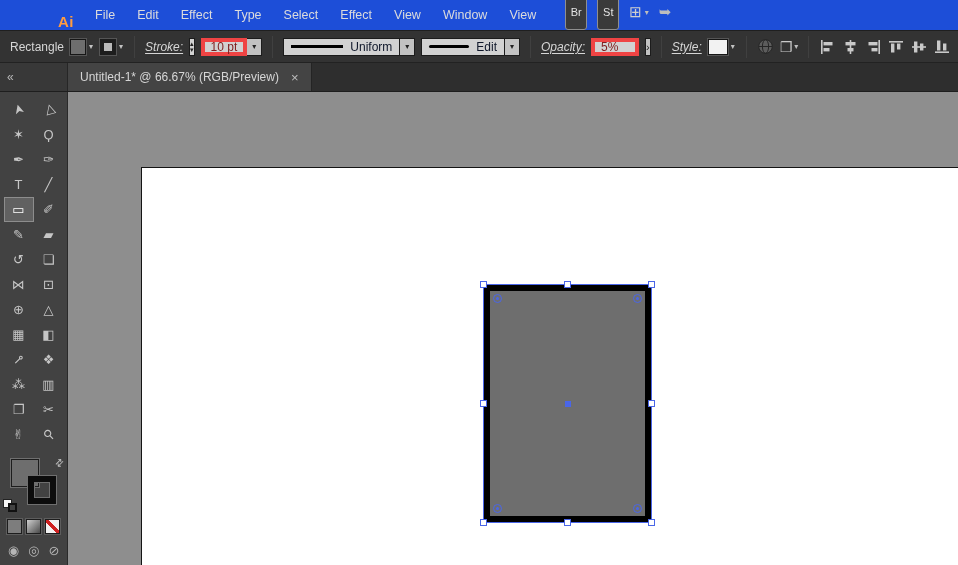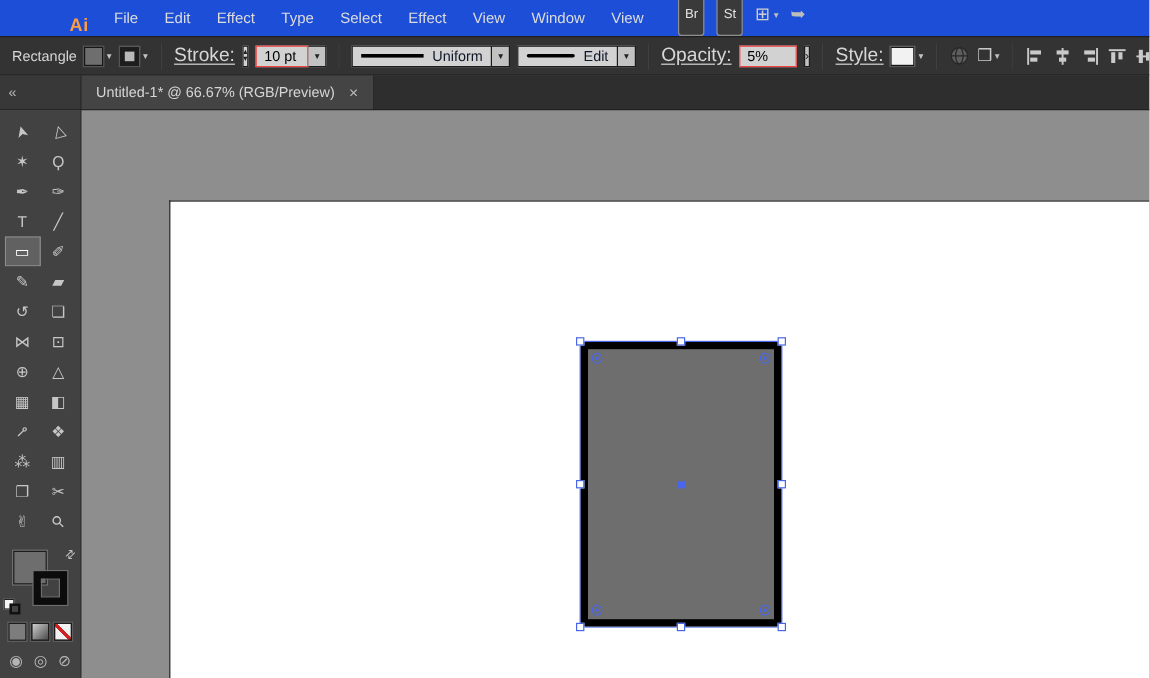--- a/index.html
+++ b/index.html
@@ -19,28 +19,28 @@
   .arrange-btn .grid-glyph { font-size:15px; }
   .tiny-chev { font-size:8px; color:#bdbdbd; }
   .sync-glyph { font-size:15px; color:#bdbdbd; }
 
   
   .controlbar { height:33px; background:#333333; border-top:1px solid #1f1f1f; border-bottom:1px solid #222;
                 display:flex; align-items:center; gap:6px; padding:0 10px; color:#d6d6d6; white-space:nowrap;
                 overflow:hidden; flex:0 0 auto; }
   .cb-sep { width:1px; height:22px; background:#272727; border-right:1px solid #404040; margin:0 4px; flex:0 0 auto; }
   .cb-label { font-size:12px; }
-  .cb-link { font-size:16px; text-decoration:underline; text-underline-offset:2px; }
+  .cb-link { font-size:12px; text-decoration:underline; text-underline-offset:2px;font-style:italic; }
   .swatch-group { display:flex; align-items:center; gap:2px; }
   .fill-swatch { width:16px; height:16px; background:#6e6e6e; border:1px solid #161616; box-shadow:0 0 0 1px #555; }
   .stroke-swatch { width:16px; height:16px; border:4px solid #1d1d1d; background:#b9b9b9; box-shadow:0 0 0 1px #555; }
   .chev-sm { font-size:8px; color:#c3c3c3; padding:0 1px; }
   .stepper { display:flex; flex-direction:column; justify-content:center; background:#d2d2d2; border:1px solid #1c1c1c;
              height:18px; width:13px; align-items:center; line-height:6px; color:#222; font-size:7px; }
-  .field { background:#d2d2d2; color:#000000; border:1px solid #ef4444; height:18px; display:flex; align-items:center;
+  .field { background:#d2d2d2; color:#7f1d1d; border:4px solid #ef4444; height:18px; display:flex; align-items:center;
            padding:0 6px; font-size:12px; }
   .combo-arrow { width:15px; height:18px; background:#c2c2c2; border:1px solid #1c1c1c; border-left:none;
                  display:flex; align-items:center; justify-content:center; font-size:8px; color:#222; }
   .combo { display:flex; align-items:center; }
   .preview-combo { background:#d2d2d2; border:1px solid #1c1c1c; height:18px; display:flex; align-items:center;
                    gap:7px; padding:0 7px; color:#0f172a; }
   .profile-line { width:52px; height:3px; background:#000; }
   .brush-line { width:40px; height:3px; background:#000; border-radius:2px; }
   .panel-arrow { width:15px; height:18px; background:#c2c2c2; border:1px solid #1c1c1c; display:flex;
                  align-items:center; justify-content:center; font-size:11px; color:#222; }

